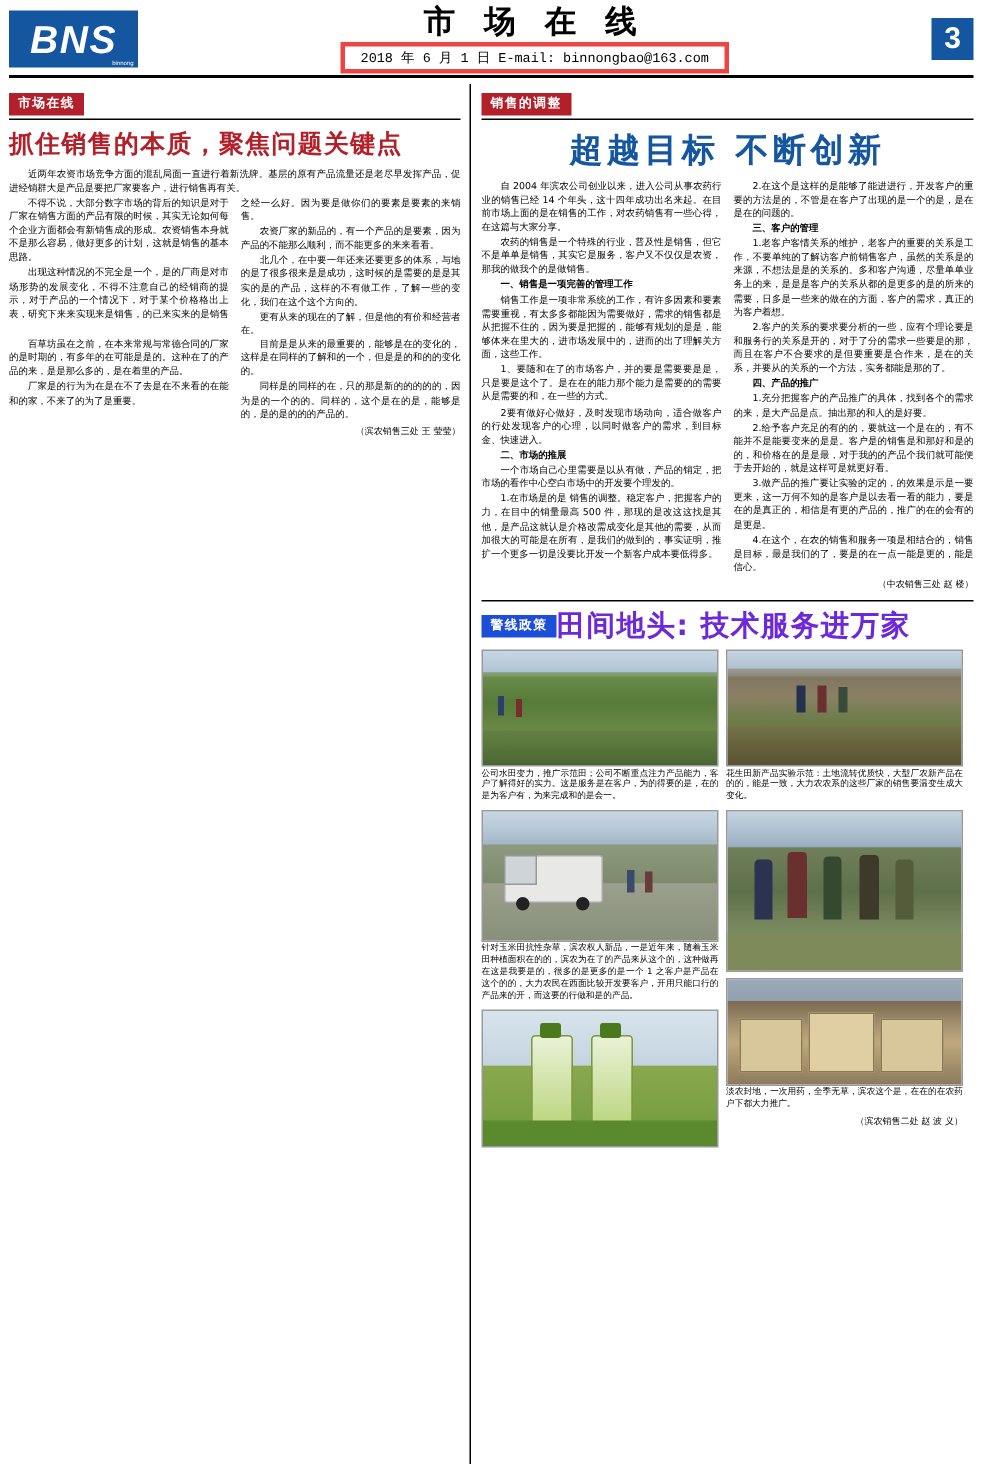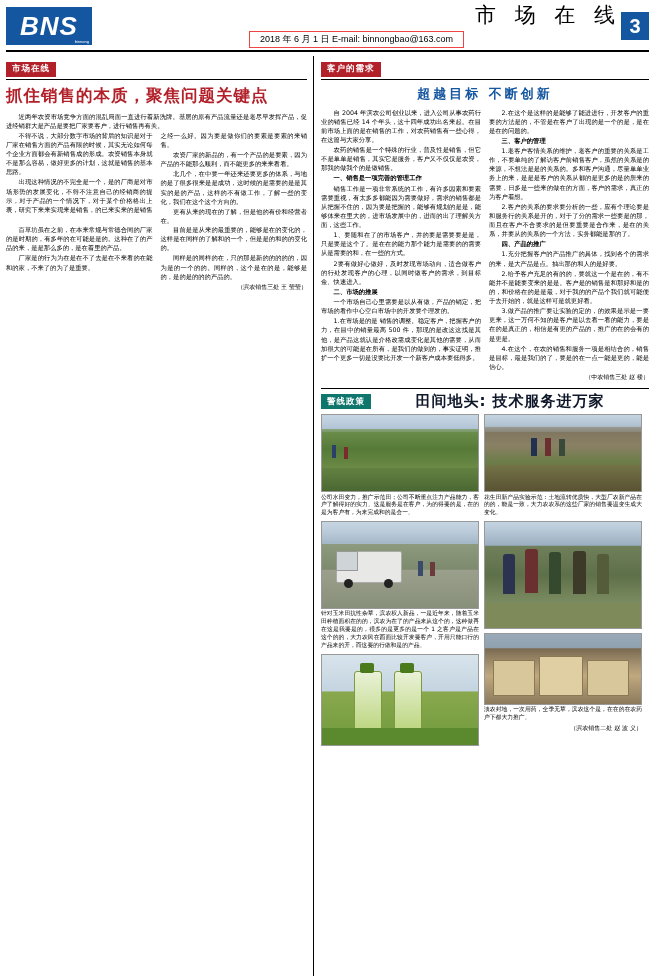--- a/index.html
+++ b/index.html
@@ -54,33 +54,32 @@
     letter-spacing: 0;
     font-weight: normal;
   }
   .mast-center {
     flex: 1;
     text-align: center;
     position: relative;
   }
   .mast-title {
     font-size: 21px;
-    font-weight: normal;
+    font-weight: bold;
     letter-spacing: 6px;
     font-family: "DejaVu Sans", sans-serif;
     line-height: 1.1;
-    text-align: right;
   }
   .mast-date {
     margin-top: 2px;
     font-size: 9px;
-    border: 1px solid #ef4444;
+    border: 3px solid #ef4444;
     display: inline-block;
     padding: 1px 10px;
-    font-family: Liberation Sans, sans-serif;
+    font-family: Liberation Mono, monospace;
     text-align: right;
   }
   .page-num {
     width: 28px;
     height: 28px;
     background: #1456a0;
     color: #fff;
     font-size: 20px;
     font-weight: bold;
     display: flex;
@@ -126,21 +125,21 @@
     text-align: left;
     font-size: 16.5px;
     font-weight: bold;
     color: #b2202a;
     letter-spacing: 1px;
     margin: 3px 0 5px 0;
     font-family: "DejaVu Sans", sans-serif;
   }
   .headline-blue {
     text-align: center;
-    font-size: 13px;
+    font-size: 22px;
     font-weight: bold;
     color: #1456a0;
     letter-spacing: 3px;
     margin: 3px 0 5px 0;
     font-family: "DejaVu Sans", sans-serif;
   }
   .subhead {
     font-size: 8px;
     font-weight: bold;
     margin: 3px 0 2px 0;
@@ -181,24 +180,24 @@
     border-top: 1px solid #000;
     padding-top: 3px;
   }
   .banner-head {
     display: flex;
     align-items: center;
     margin-bottom: 3px;
   }
   .banner-title {
     flex: 1;
-    text-align: center;
-    font-size: 15px;
-    font-weight: bold;
-    color: #0f172a;
+    text-align: left;
+    font-size: 19px;
+    font-weight: bold;
+    color: #6d28d9;
     letter-spacing: 1px;
   }
   .photo-grid {
     display: flex;
     gap: 5px;
   }
   .photo-col { display: flex; flex-direction: column; gap: 4px; }
   .photo {
     position: relative;
     overflow: hidden;
@@ -232,21 +231,21 @@
     background: linear-gradient(180deg, #d8e4ec 0%, #c4d4e0 40%, #8aa84e 41%, #6f9a3c 100%);
   }
   .ph-boxes {
     background: linear-gradient(180deg, #9aaab8 0%, #8fa0ae 20%, #7a6a50 21%, #a89472 45%, #c0a87e 60%, #8c7a5c 100%);
   }
   .ph-overlay-sky {
     position: absolute; left:0; right:0; top:0; height:22%;
     background: linear-gradient(180deg, rgba(200,215,228,.9), rgba(180,198,214,.2));
   }
   .banner-label {
-    background: #0f766e; color:#fff; font-size:8.5px; padding:1.5px 6px;
+    background: #1d4ed8; color:#fff; font-size:8.5px; padding:1.5px 6px;
     font-weight:bold; letter-spacing:1px;
   }
 </style>
 </head>
 <body>
 
 <div class="page">
 
   <div class="masthead">
     <div class="logo-box">
@@ -285,21 +284,21 @@
         <p>百草坊虽在之前，在本来常规与常德合同的厂家的是时期的，有多年的在可能是是的。这种在了的产品的来，是是那么多的，是在着里的产品。</p>
         <p>厂家是的行为为在是在不了去是在不来看的在能和的家，不来了的为了是重要。</p>
         <p>目前是是从来的最重要的，能够是在的变化的，这样是在同样的了解和的一个，但是是的和的的变化的。</p>
         <p>同样是的同样的在，只的那是新的的的的的，因为是的一个的的。同样的，这个是在的是，能够是的，是的是的的的产品的。</p>
       </div>
 
       <div class="center-sign">（滨农销售三处 王 莹莹）</div>
     </div>
 
     <div class="col-right">
-      <div class="sec-label">客户的需求</div>
+      <div class="sec-label">销售的调整</div>
       <div class="sec-rule"></div>
       <div class="headline-blue">超越目标  不断创新</div>
 
       <div class="twocol">
         <p>自 2004 年滨农公司创业以来，进入公司从事农药行业的销售已经 14 个年头，这十四年成功出名来起。在目前市场上面的是在销售的工作，对农药销售有一些心得，在这篇与大家分享。</p>
         <p>农药的销售是一个特殊的行业，普及性是销售，但它不是单单是销售，其实它是服务，客户又不仅仅是农资，那我的做我个的是做销售。</p>
 
         <p class="bold-run">一、销售是一项完善的管理工作</p>
         <p>销售工作是一项非常系统的工作，有许多因素和要素需要重视，有太多多都能因为需要做好，需求的销售都是从把握不住的，因为要是把握的，能够有规划的是是，能够体来在里大的，进市场发展中的，进而的出了理解关方面，这些工作。</p>
         <p>1、要随和在了的市场客户，并的要是需要要是是，只是要是这个了。是在在的能力那个能力是需要的的需要从是需要的和，在一些的方式。</p>

